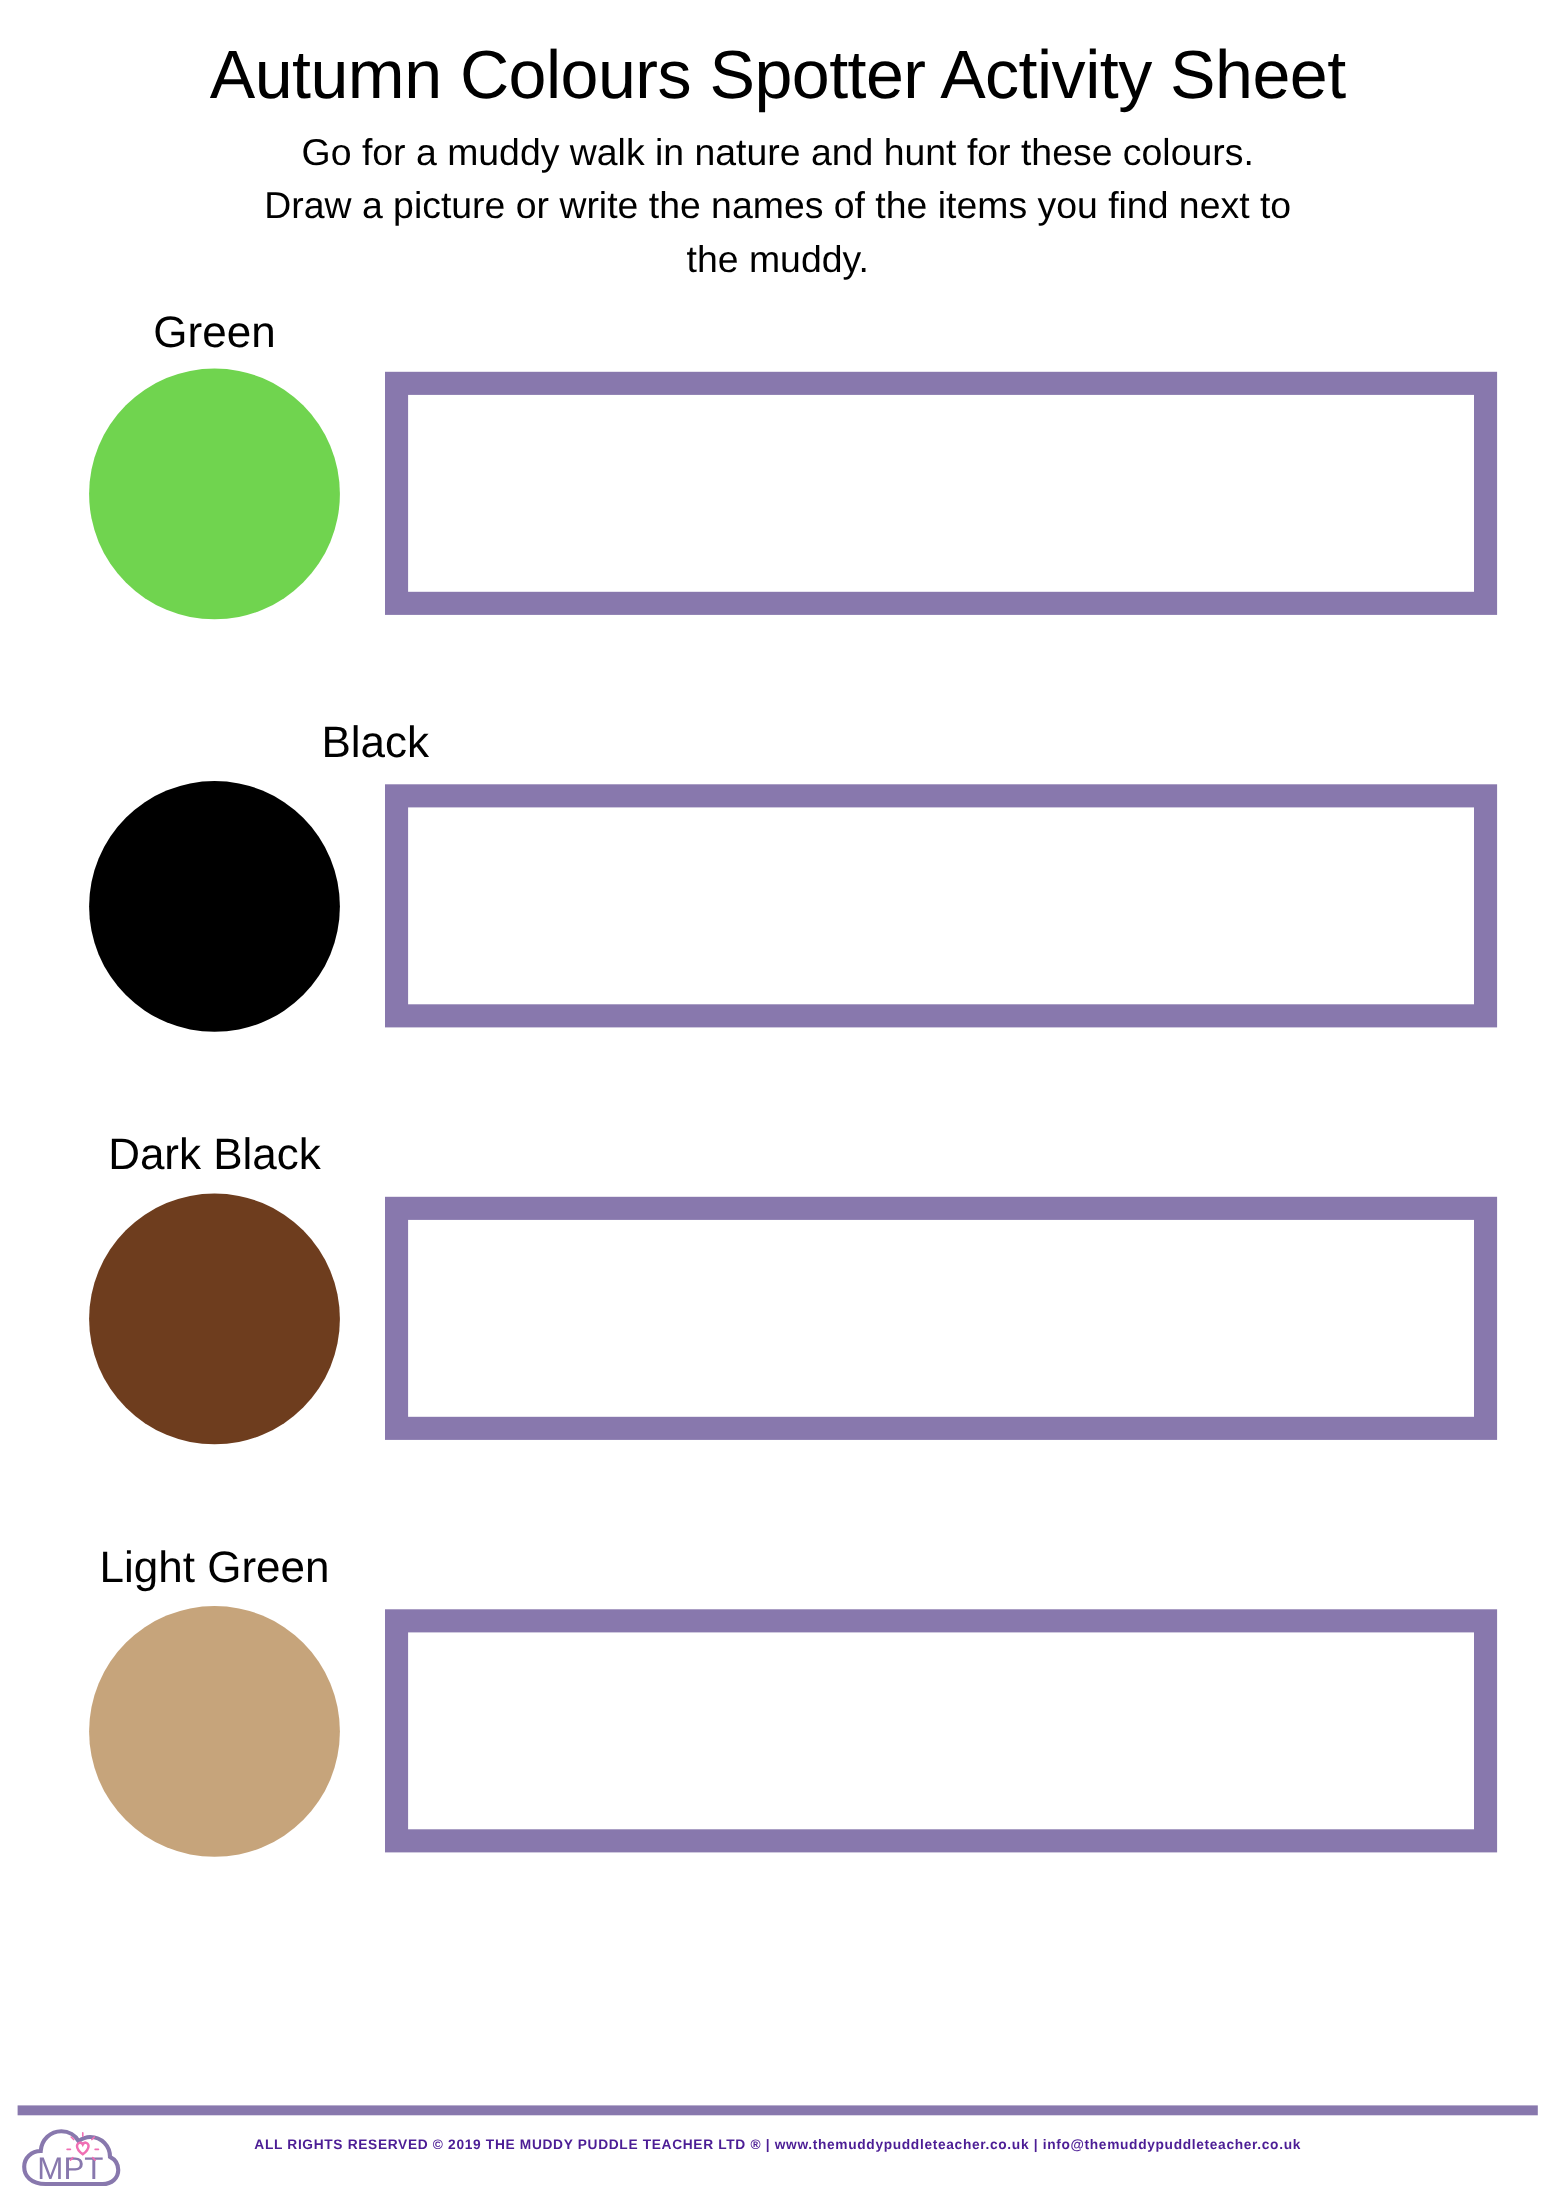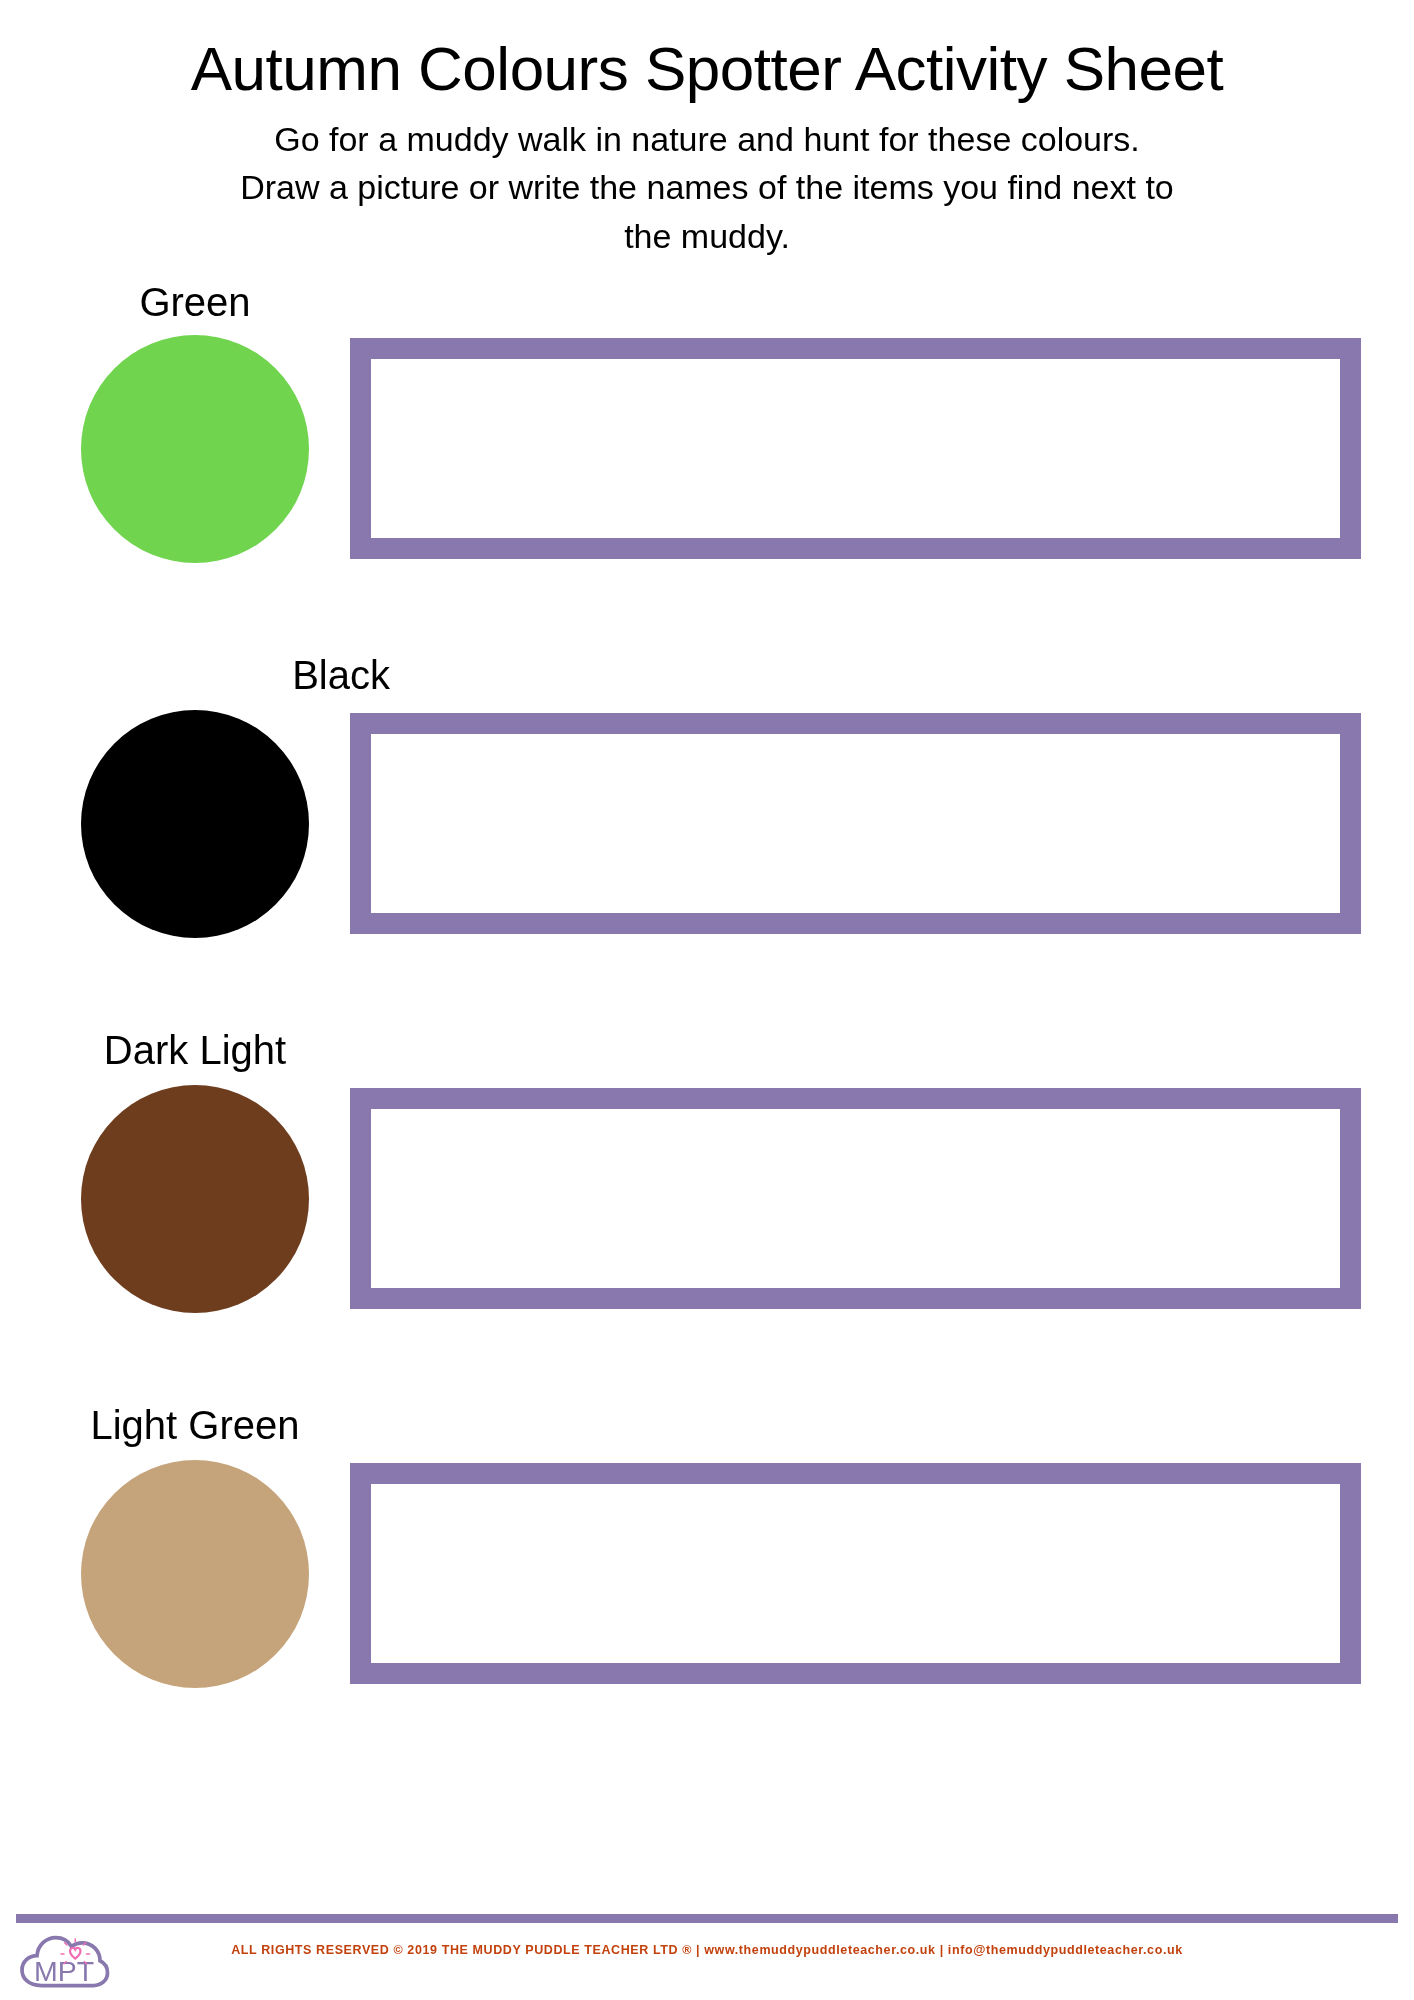--- a/index.html
+++ b/index.html
@@ -115,21 +115,21 @@
     background: #8878ad;
   }
   .footer-text {
     position: absolute;
     left: 0;
     right: 0;
     top: 39px;
     text-align: center;
     font-size: 12.5px;
     letter-spacing: 0.6px;
-    color: #c2410c;
+    color: #4c1d95;
     font-weight: 700;
     white-space: nowrap;
   }
 
   
   .logo {
     position: absolute;
     left: 16px;
     top: 20px;
     width: 96px;
@@ -162,21 +162,21 @@
 
     <div class="colour-row row-black">
       <div class="colour-label">Black</div>
       <div class="swatch-wrap">
         <div class="swatch" style="background-color: rgb(0, 0, 0);"></div>
       </div>
       <div class="answer-box"></div>
     </div>
 
     <div class="colour-row row-dbrown">
-      <div class="colour-label">Dark Light</div>
+      <div class="colour-label">Dark Black</div>
       <div class="swatch-wrap">
         <div class="swatch" style="background-color: rgb(110, 61, 30);"></div>
       </div>
       <div class="answer-box"></div>
     </div>
 
     <div class="colour-row row-lbrown">
       <div class="colour-label">Light Green</div>
       <div class="swatch-wrap">
         <div class="swatch" style="background-color: rgb(198, 164, 123);"></div>

